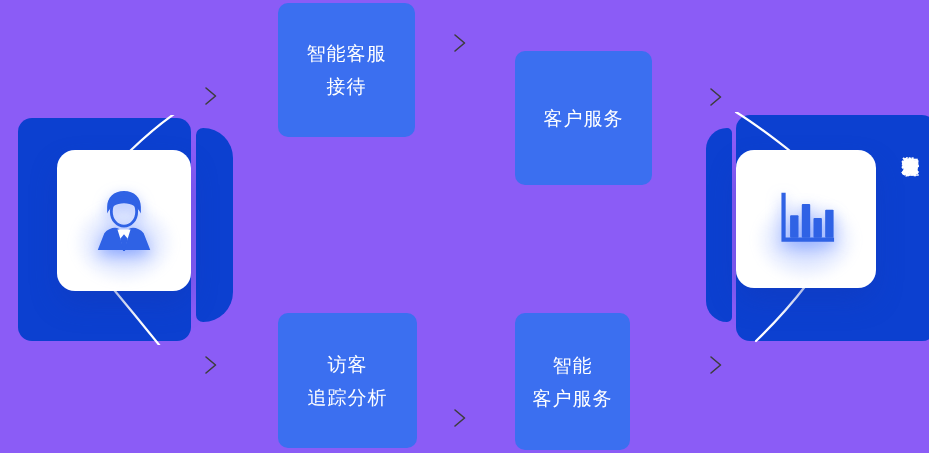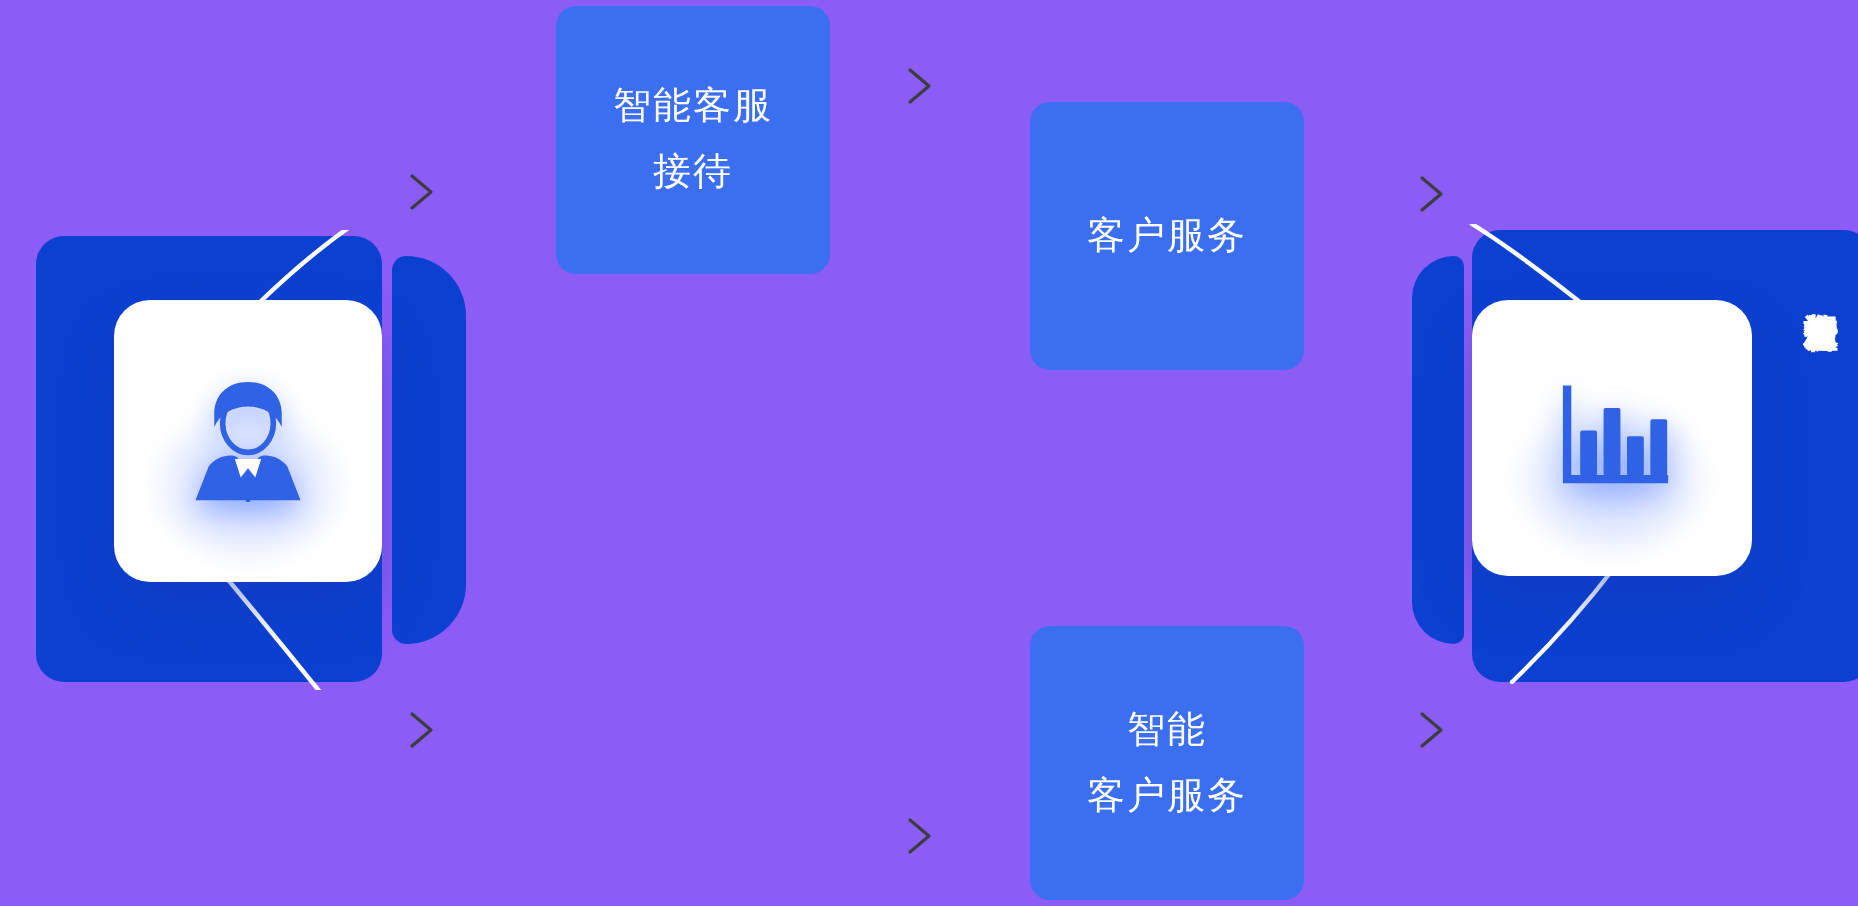--- a/index.html
+++ b/index.html
@@ -34,21 +34,21 @@
 
   
   .step{position:absolute;background:#3b6ff0;border-radius:10px;color:#ffffff;
         display:flex;flex-direction:column;align-items:center;justify-content:center;
         font-size:19px;letter-spacing:1px;line-height:33px;text-align:center;}
   .step span{display:block;}
   .step span:empty{display:none;}
   .step-1{left:278px;top:3px;width:137px;height:134px;}
   .step-2{left:515px;top:3px;width:137px;height:134px;margin-top:48px;}
   .step-3{left:278px;top:313px;width:139px;height:135px;}
-  .step-4{left:515px;top:313px;width:137px;height:137px;}
+  .step-4{left:515px;top:313px;width:115px;height:137px;}
 
   
   .chev{position:absolute;width:14px;height:20px;}
   .chev svg{display:block;}
 </style>
 </head>
 <body>
 
 <div class="canvas">
 
@@ -71,20 +71,24 @@
     </div>
   </div>
 
   <div class="step step-1">
     <span>智能客服</span>
     <span>接待</span>
   </div>
   <div class="step step-2">
     <span>客户服务</span>
 
+  </div>
+  <div class="step step-3">
+    <span>访客</span>
+    <span>追踪分析</span>
   </div>
   <div class="step step-4">
     <span>智能</span>
     <span>客户服务</span>
   </div>
 
   <div class="chev" style="left:204px;top:86px;">
     <svg width="14" height="20" viewBox="0 0 14 20">
         <polyline points="2,2 11.5,10 2,18" fill="none" stroke="#3d3d3d" stroke-width="1.6" stroke-linecap="round" stroke-linejoin="round"></polyline>
       </svg>

